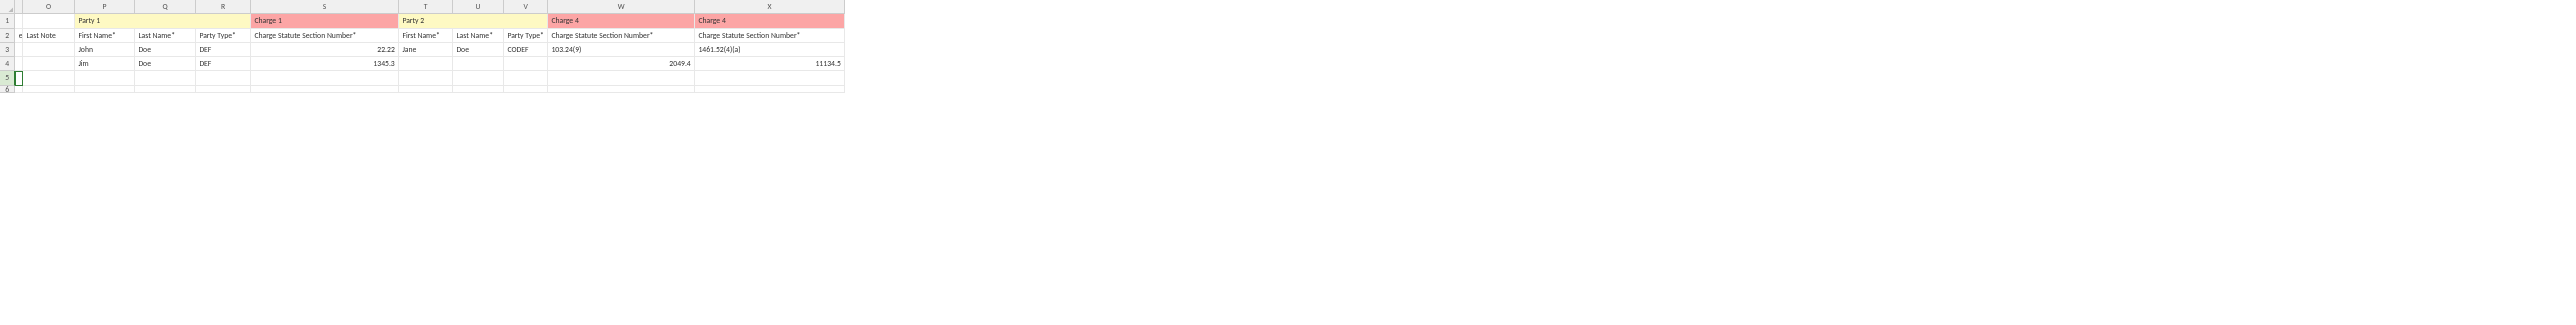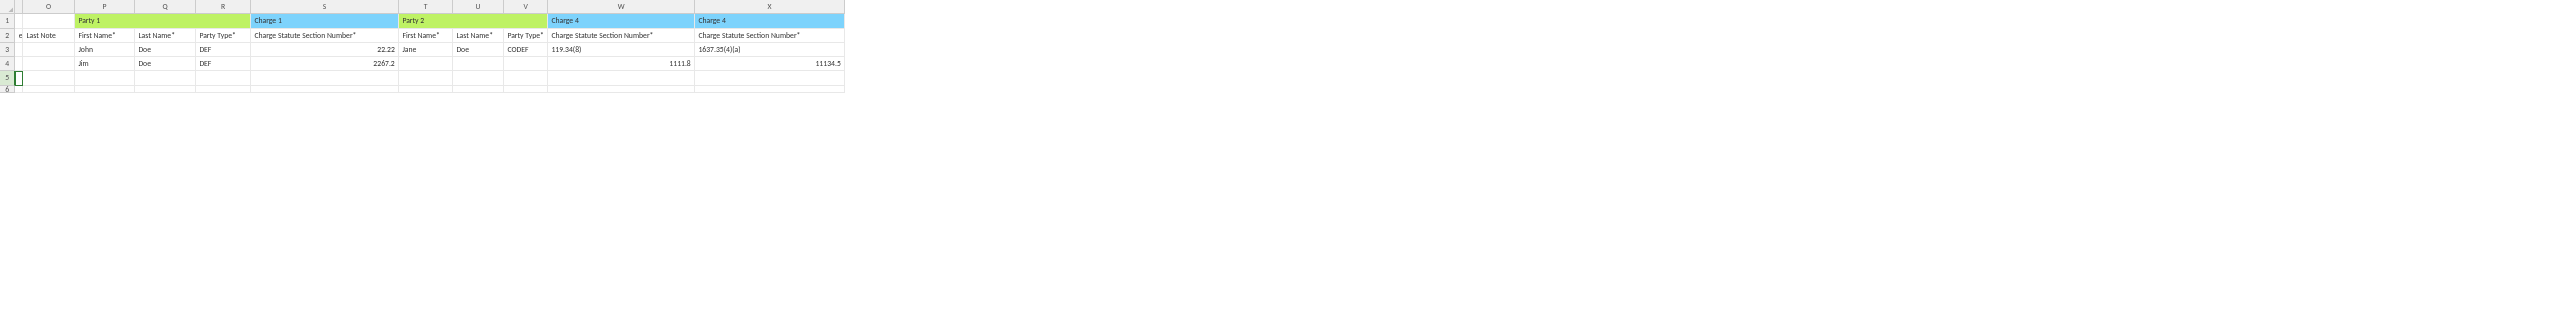--- a/index.html
+++ b/index.html
@@ -44,22 +44,22 @@
   }
   .rowhdr.sel { background:#d9ead3; border-right:1.1px solid #2e7d32; }
   .cell {
     border-right: 0.6px solid #e8e8e8;
     border-bottom: 0.6px solid #e8e8e8;
     padding: 0 3.3px;
     line-height: 14.3px;
     white-space: nowrap;
     overflow: hidden;
   }
-  .bg-blue { background:#bef264; }
-  .bg-peach { background:#7dd3fc; }
+  .bg-blue { background:#fef9c3; }
+  .bg-peach { background:#fca5a5; }
   .rnum { text-align:right; }
   .clip { overflow:hidden; }
   .sel-outline { outline:1.1px solid #2e7d32; outline-offset:-1.1px; }
 </style>
 </head>
 <body>
 
 <div class="sheet">
 
   <div class="corner">
@@ -104,34 +104,34 @@
   <div class="rowhdr">3</div>
   <div class="cell"></div>
   <div class="cell"></div>
   <div class="cell">John</div>
   <div class="cell">Doe</div>
   <div class="cell">DEF</div>
   <div class="cell rnum">22.22</div>
   <div class="cell">Jane</div>
   <div class="cell">Doe</div>
   <div class="cell">CODEF</div>
-  <div class="cell">119.34(8)</div>
-  <div class="cell">1637.35(4)(a)</div>
+  <div class="cell">103.24(9)</div>
+  <div class="cell">1461.52(4)(a)</div>
 
   <div class="rowhdr">4</div>
   <div class="cell"></div>
   <div class="cell"></div>
   <div class="cell">Jim</div>
   <div class="cell">Doe</div>
   <div class="cell">DEF</div>
-  <div class="cell rnum">2267.2</div>
+  <div class="cell rnum">1345.3</div>
   <div class="cell"></div>
   <div class="cell"></div>
   <div class="cell"></div>
-  <div class="cell rnum">1111.8</div>
+  <div class="cell rnum">2049.4</div>
   <div class="cell rnum">11134.5</div>
 
   <div class="rowhdr sel">5</div>
   <div class="cell sel-outline"></div>
   <div class="cell"></div>
   <div class="cell"></div>
   <div class="cell"></div>
   <div class="cell"></div>
   <div class="cell"></div>
   <div class="cell"></div>

